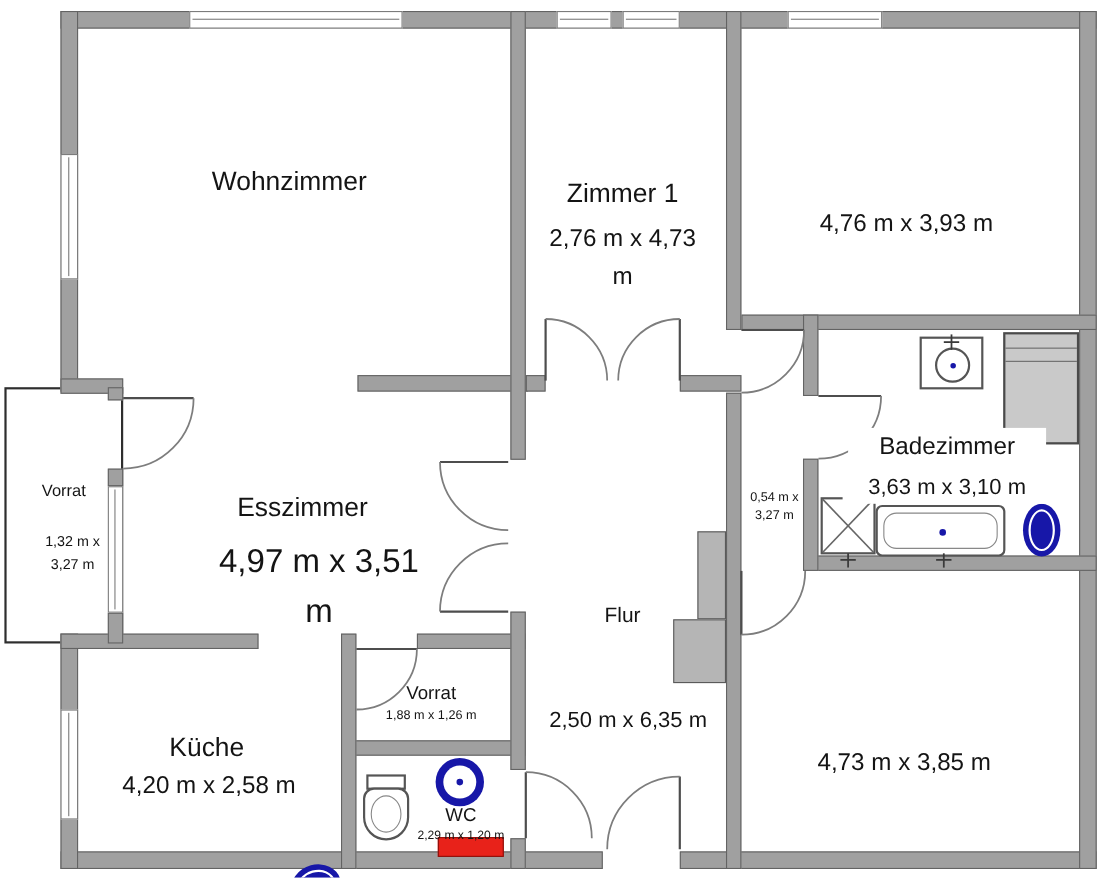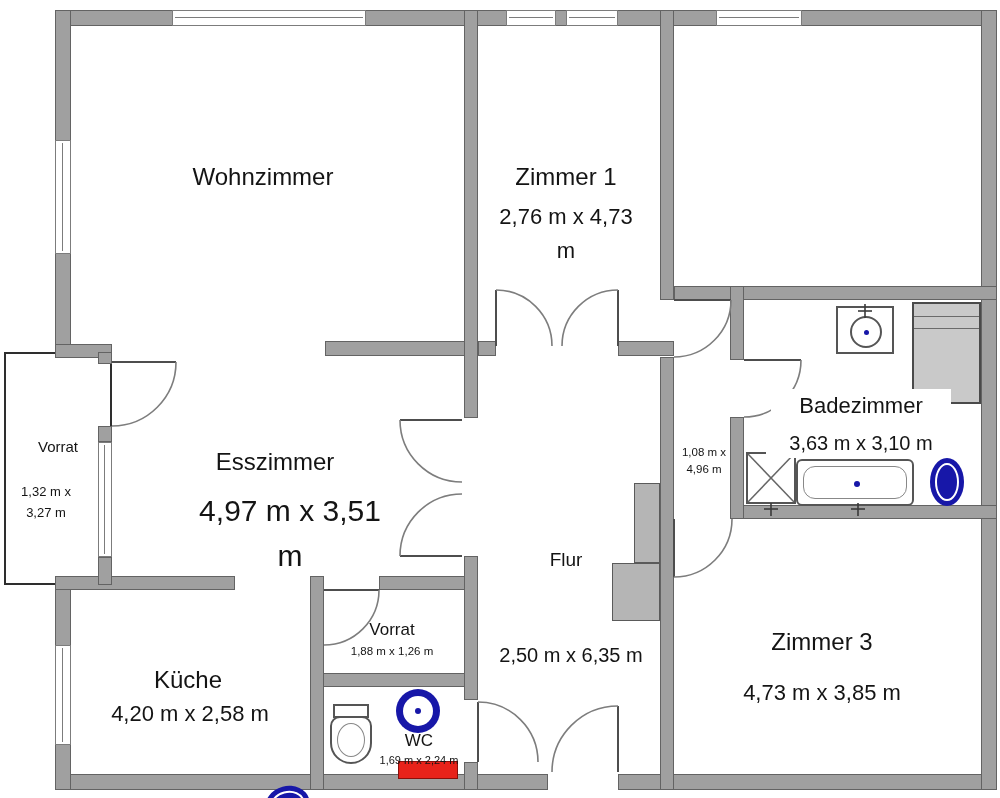--- a/index.html
+++ b/index.html
@@ -144,45 +144,45 @@
     <g stroke="#3a3a3a" stroke-width="1.6">
       <line x1="771" y1="503" x2="771" y2="516"></line>
         <line x1="764" y1="509" x2="778" y2="509"></line>
       <line x1="858" y1="503" x2="858" y2="516"></line>
         <line x1="851" y1="509" x2="865" y2="509"></line>
       <line x1="865" y1="304" x2="865" y2="318"></line>
         <line x1="858" y1="311" x2="872" y2="311"></line>
     </g>
   </svg>
 
-  <div class="lbl" style="left:138px;top:159px;width:250px;font-size:24px">Wohnzimmer</div>
+  <div class="lbl" style="left:138px;top:148px;width:250px;font-size:24px">Wohnzimmer</div>
 
   <div class="lbl" style="left:488px;top:159px;width:156px;font-size:24px">Zimmer 1</div>
   <div class="lbl" style="left:496px;top:200px;width:140px;font-size:22px;line-height:1.55">2,76 m x 4,73 m</div>
 
+  <div class="lbl" style="left:724px;top:186px;width:200px;font-size:22px">4,76 m x 3,93 m</div>
 
   <div class="lbl" style="left:18px;top:436px;width:80px;font-size:15px">Vorrat</div>
-  <div class="lbl" style="left:9px;top:482px;width:74px;font-size:13px;line-height:1.6">1,32 m x 3,27 m</div>
+  <div class="lbl" style="left:29px;top:482px;width:74px;font-size:13px;line-height:1.6">1,32 m x 3,27 m</div>
 
   <div class="lbl" style="left:185px;top:444px;width:180px;font-size:24px">Esszimmer</div>
   <div class="lbl" style="left:195px;top:488px;width:190px;font-size:30px">4,97 m x 3,51 m</div>
 
   <div class="lbl" style="left:771px;top:389px;width:180px;font-size:22px;background:#fff">Badezimmer</div>
   <div class="lbl" style="left:766px;top:428px;width:190px;font-size:20px;background:#fff">3,63 m x 3,10 m</div>
 
-  <div class="lbl" style="left:676px;top:444px;width:56px;font-size:11.5px;line-height:1.5">1,08 m x 4,96 m</div>
+  <div class="lbl" style="left:676px;top:444px;width:56px;font-size:11.5px;line-height:1.5">0,54 m x 3,27 m</div>
 
   <div class="lbl" style="left:536px;top:546px;width:60px;font-size:19px">Flur</div>
   <div class="lbl" style="left:496px;top:640px;width:150px;font-size:20px">2,50 m x 6,35 m</div>
 
   <div class="lbl" style="left:352px;top:617px;width:80px;font-size:17px">Vorrat</div>
   <div class="lbl" style="left:337px;top:643px;width:110px;font-size:11.5px">1,88 m x 1,26 m</div>
 
   <div class="lbl" style="left:118px;top:662px;width:140px;font-size:24px">Küche</div>
   <div class="lbl" style="left:102px;top:697px;width:176px;font-size:22px">4,20 m x 2,58 m</div>
 
   <div class="lbl" style="left:396px;top:728px;width:46px;font-size:17px">WC</div>
-  <div class="lbl" style="left:373px;top:752px;width:92px;font-size:11px">1,69 m x 2,24 m</div>
+  <div class="lbl" style="left:373px;top:752px;width:92px;font-size:11px">2,29 m x 1,20 m</div>
 
-  <div class="lbl" style="left:737px;top:624px;width:170px;font-size:24px">Zimmer 3</div>
   <div class="lbl" style="left:727px;top:676px;width:190px;font-size:22px">4,73 m x 3,85 m</div>
 
 </div>
 
 </body></html>

